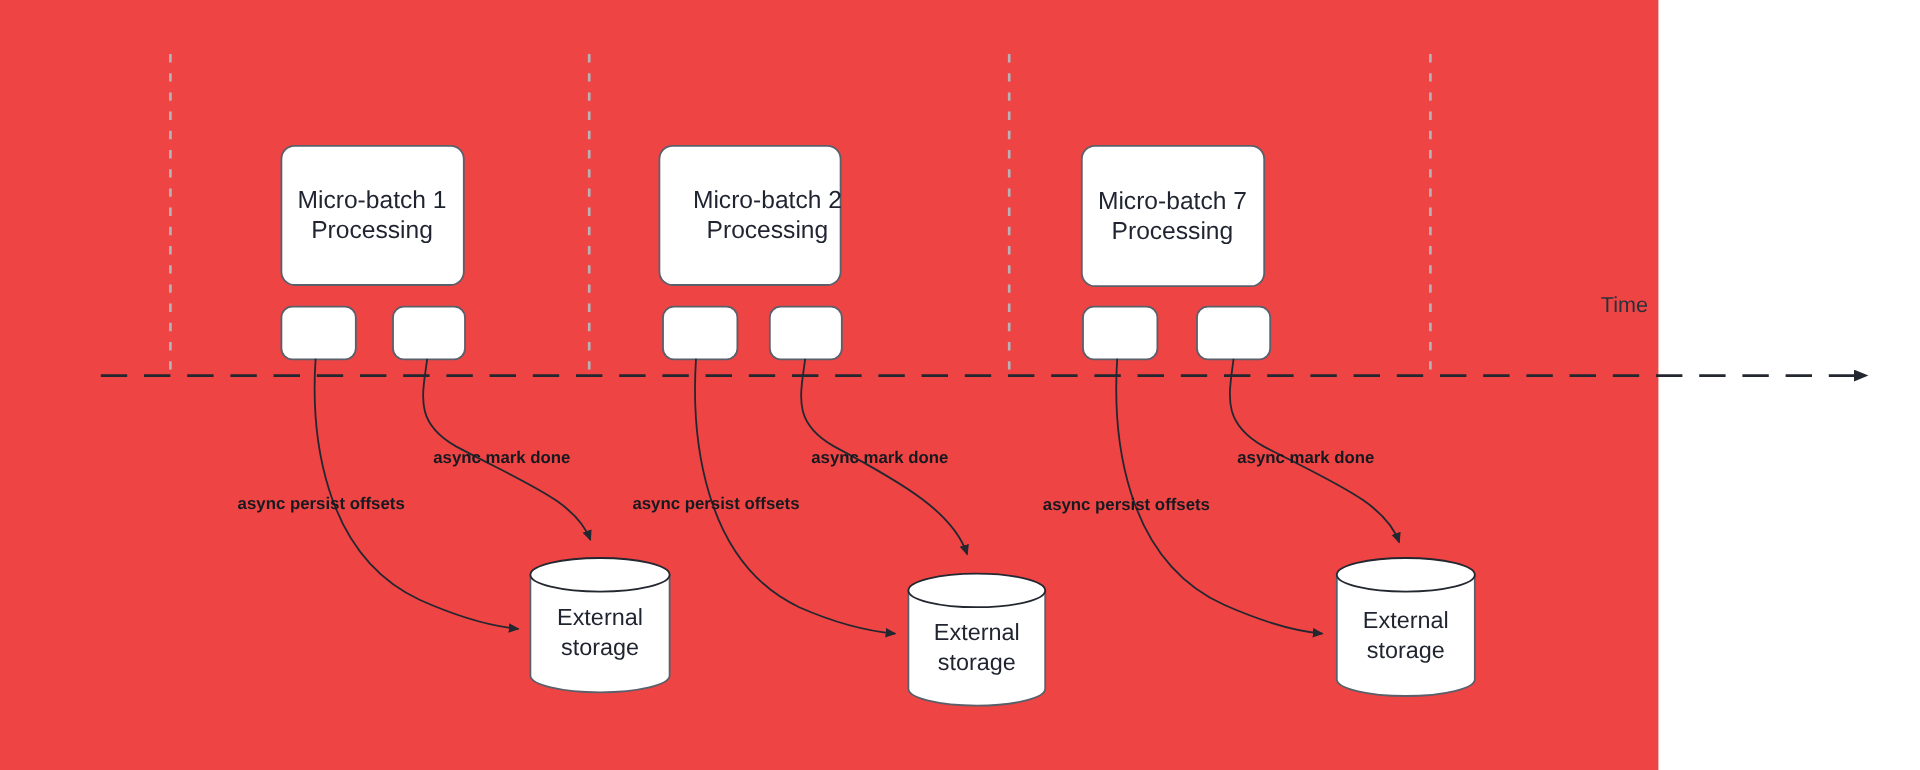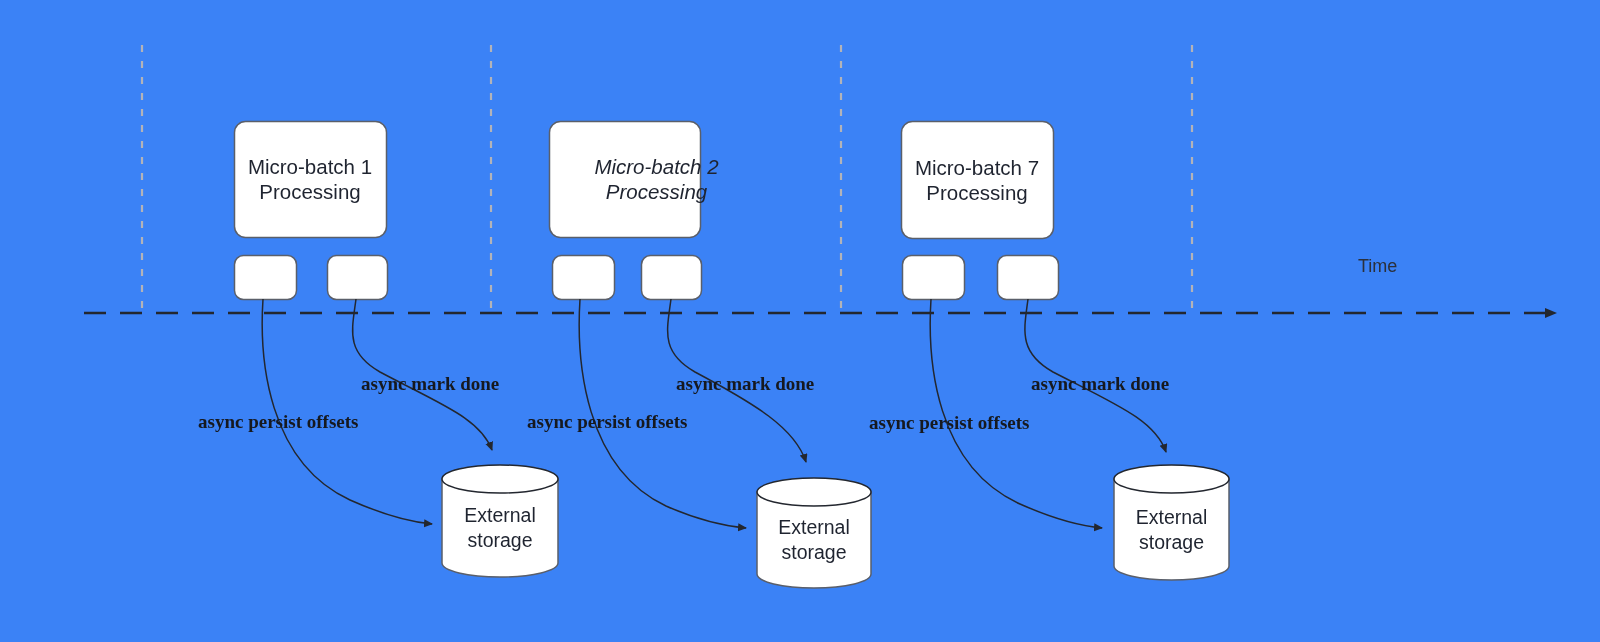--- a/index.html
+++ b/index.html
@@ -8,23 +8,23 @@
     background: #ffffff;
   }
   body {
     width: 1600px;
     height: 642px;
     font-family: "Liberation Sans", sans-serif;
     overflow: hidden;
   }
   #canvas {
     position: relative;
-    width: 1600px;
+    width: 1382px;
     height: 642px;
-    background: #3b82f6;
+    background: #ef4444;
   }
   #diagram-svg {
     position: absolute;
     left: 0;
     top: 0;
     width: 1600px;
     height: 642px;
   }
   .node-text {
     position: absolute;
@@ -38,23 +38,23 @@
   }
   .proc-text {
     font-size: 20.5px;
   }
   .store-text {
     font-size: 19.5px;
   }
   .edge-label {
     position: absolute;
     color: #16191f;
-    font-size: 19px;
+    font-size: 14px;
     font-weight: bold;
-    font-family: Liberation Serif, serif;
+    font-family: Liberation Sans, sans-serif;
     white-space: nowrap;
   }
   .axis-label {
     position: absolute;
     color: #2b303b;
     font-size: 18px;
     font-family: "Liberation Sans", sans-serif;
     white-space: nowrap;
   }
 </style>
@@ -115,28 +115,28 @@
       </g>
   </svg>
 
   <div id="labels-layer">
       <div class="node-text proc-text" style="left: 234px; top: 121px; width: 152px; height: 116px; display: flex; flex-direction: column; align-items: center; justify-content: center;">Micro-batch 1
 Processing</div>
       <div class="node-text store-text" style="left: 442px; top: 479px; width: 116px; height: 98px; display: flex; flex-direction: column; align-items: center; justify-content: center;">External
 storage</div>
       <div class="edge-label" style="left: 198px; top: 411px;">async persist offsets</div>
       <div class="edge-label" style="left: 361px; top: 373px;">async mark done</div>
-      <div class="node-text proc-text" style="left: 581px; top: 121px; width: 151px; height: 116px; display: flex; flex-direction: column; align-items: center; justify-content: center; font-style: italic;">Micro-batch 2
+      <div class="node-text proc-text" style="left: 564px; top: 121px; width: 151px; height: 116px; display: flex; flex-direction: column; align-items: center; justify-content: center;">Micro-batch 2
 Processing</div>
       <div class="node-text store-text" style="left: 757px; top: 492px; width: 114px; height: 96px; display: flex; flex-direction: column; align-items: center; justify-content: center;">External
 storage</div>
       <div class="edge-label" style="left: 527px; top: 411px;">async persist offsets</div>
       <div class="edge-label" style="left: 676px; top: 373px;">async mark done</div>
       <div class="node-text proc-text" style="left: 901px; top: 121px; width: 152px; height: 117px; display: flex; flex-direction: column; align-items: center; justify-content: center;">Micro-batch 7
 Processing</div>
       <div class="node-text store-text" style="left: 1114px; top: 479px; width: 115px; height: 101px; display: flex; flex-direction: column; align-items: center; justify-content: center;">External
 storage</div>
       <div class="edge-label" style="left: 869px; top: 412px;">async persist offsets</div>
       <div class="edge-label" style="left: 1031px; top: 373px;">async mark done</div>
     </div>
 
-  <div class="axis-label" id="time-label" style="left: 1334px; top: 256px; margin-left: 24px;">Time</div>
+  <div class="axis-label" id="time-label" style="left: 1334px; top: 244px;">Time</div>
 </div>
 
 </body></html>

